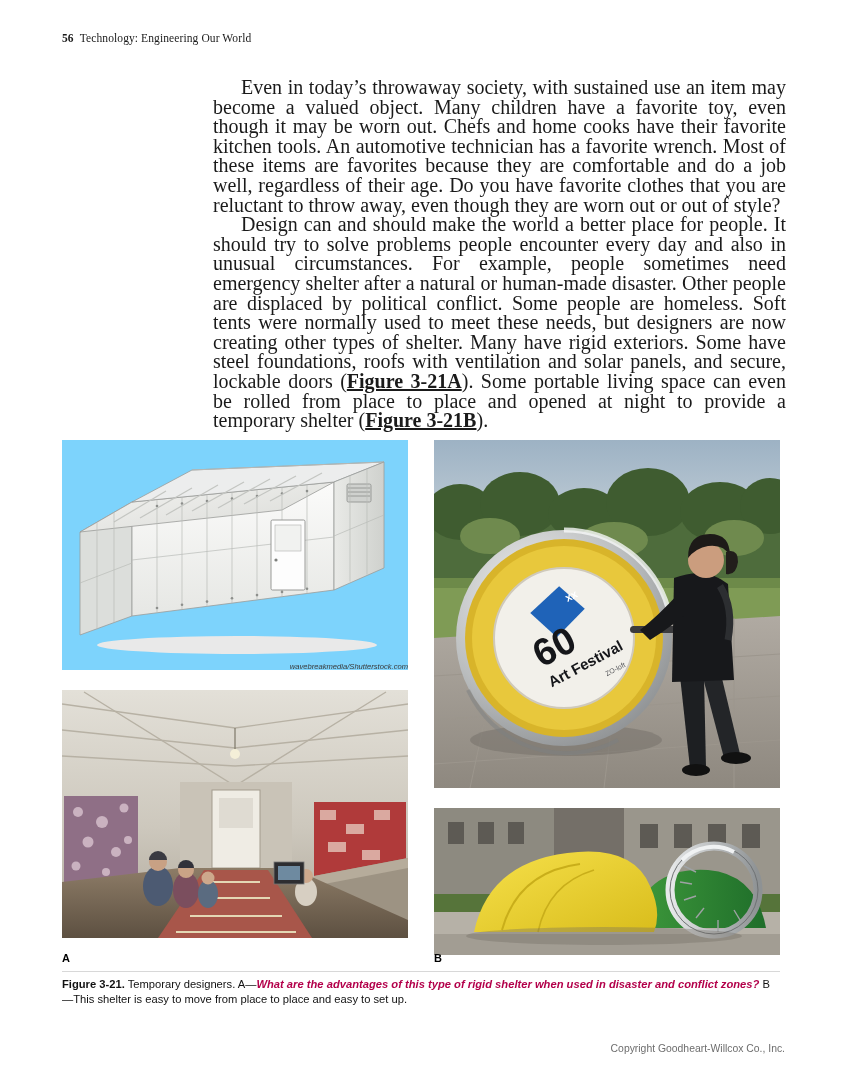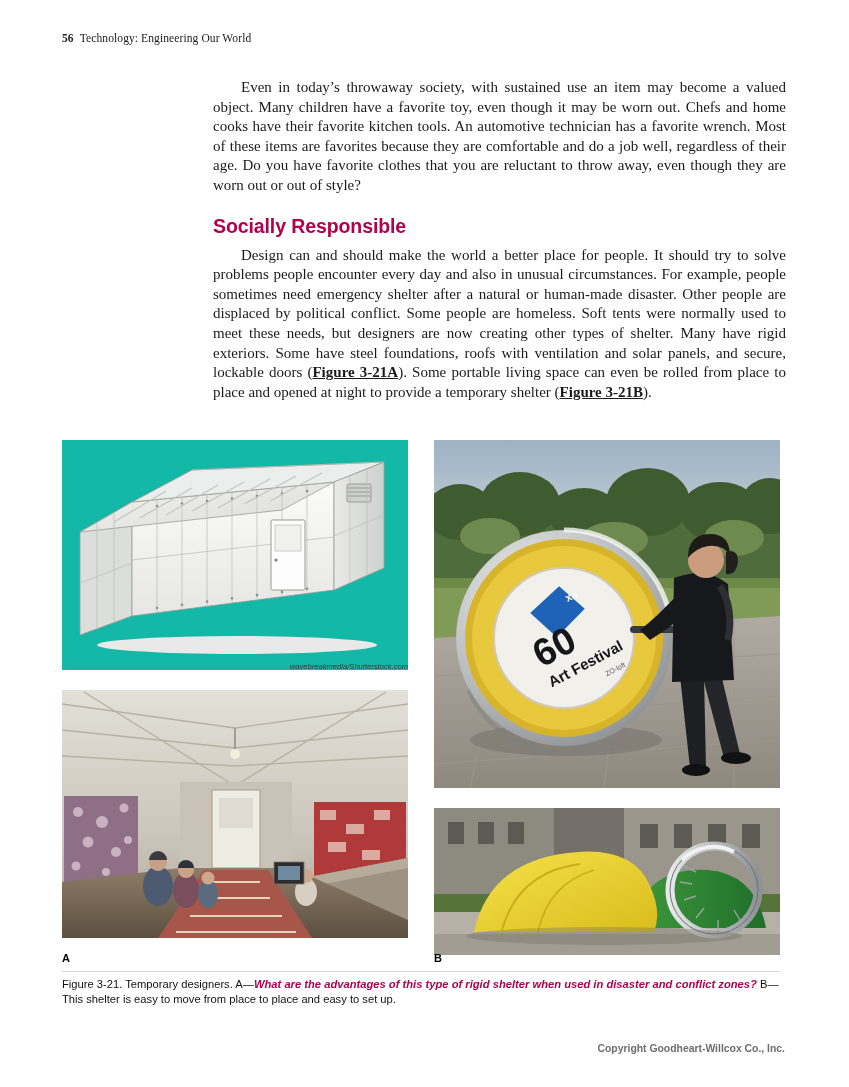--- a/index.html
+++ b/index.html
@@ -36,21 +36,21 @@
 
   
   .body-col {
     position: absolute;
     left: 213px;
     top: 78px;
     width: 573px;
   }
   p.body {
     margin: 0 0 0 0;
-    font-size: 15px;
+    font-size: 20px;
     line-height: 19.6px;
     text-align: justify;
     text-indent: 28px;
   }
   h2.head {
     color: #b3004a;
     font-family: "Liberation Sans", sans-serif;
     font-size: 19.5px;
     font-weight: bold;
     margin: 19px 0 8px 0;
@@ -74,21 +74,21 @@
   .panel-letter {
     font-family: "Liberation Sans", sans-serif;
     font-size: 11px;
     font-weight: bold;
     color: #000;
   }
 
   
   #fig-a-top {
     left: 62px; top: 440px; width: 346px; height: 230px;
-    background: #14b8a6;
+    background: #7dd3fc;
   }
 
   
   #fig-a-bottom {
     left: 62px; top: 690px; width: 346px; height: 265px;
     overflow: hidden;
   }
 
   
   #fig-b-top {
@@ -105,36 +105,35 @@
   .caption {
     position: absolute;
     left: 62px;
     top: 977px;
     width: 718px;
     font-family: "Liberation Sans", sans-serif;
     font-size: 11.2px;
     line-height: 14.6px;
     color: #111;
   }
-  .caption .fignum { font-weight: normal; }
+  .caption .fignum { font-weight: bold; }
   .caption .question {
     color: #b3004a;
     font-weight: bold;
     font-style: italic;
     margin-top: 8px;
   }
 
   .copyright {
     position: absolute;
     right: 64px;
     bottom: 33px;
     font-family: "Liberation Sans", sans-serif;
     font-size: 10.4px;
     color: #6d6d6d;
-    font-weight: bold;
   }
 
   .rule-top {
     position: absolute;
     left: 62px; top: 971px; width: 718px; height: 1px;
     background: #d8d8d8;
   }
 
   
   svg { display: block; }
@@ -144,21 +143,20 @@
 
 <div class="page">
 
   <div class="running-head">
     <span class="folio">56</span><span>Technology: Engineering Our World</span>
   </div>
 
   <div class="body-col">
     <p class="body">Even in today’s throwaway society, with sustained use an item may become a valued object. Many children have a favorite toy, even though it may be worn out. Chefs and home cooks have their favorite kitchen tools. An automotive technician has a favorite wrench. Most of these items are favorites because they are comfortable and do a job well, regardless of their age. Do you have favorite clothes that you are reluctant to throw away, even though they are worn out or out of style?</p>
 
-    <h2 class="head">Socially Responsible</h2>
 
     <p class="body"><span>Design can and should make the world a better place for people. It should try to solve problems people encounter every day and also in unusual circumstances. For example, people sometimes need emergency shelter after a natural or human-made disaster. Other people are displaced by political conflict. Some people are homeless. Soft tents were normally used to meet these needs, but designers are now creating other types of shelter. Many have rigid exteriors. Some have steel foundations, roofs with ventilation and solar panels, and secure, lockable doors (</span><span class="bold">Figure 3-21A</span><span>). Some portable living space can even be rolled from place to place and opened at night to provide a temporary shelter (</span><span class="bold">Figure 3-21B</span><span>).</span></p>
   </div>
 
   <div class="figs">
 
     <div class="fig" id="fig-a-top">
       <svg viewBox="0 0 346 222" width="346" height="222">
         <defs>
           <linearGradient id="roofG" x1="0" y1="0" x2="1" y2="1">

